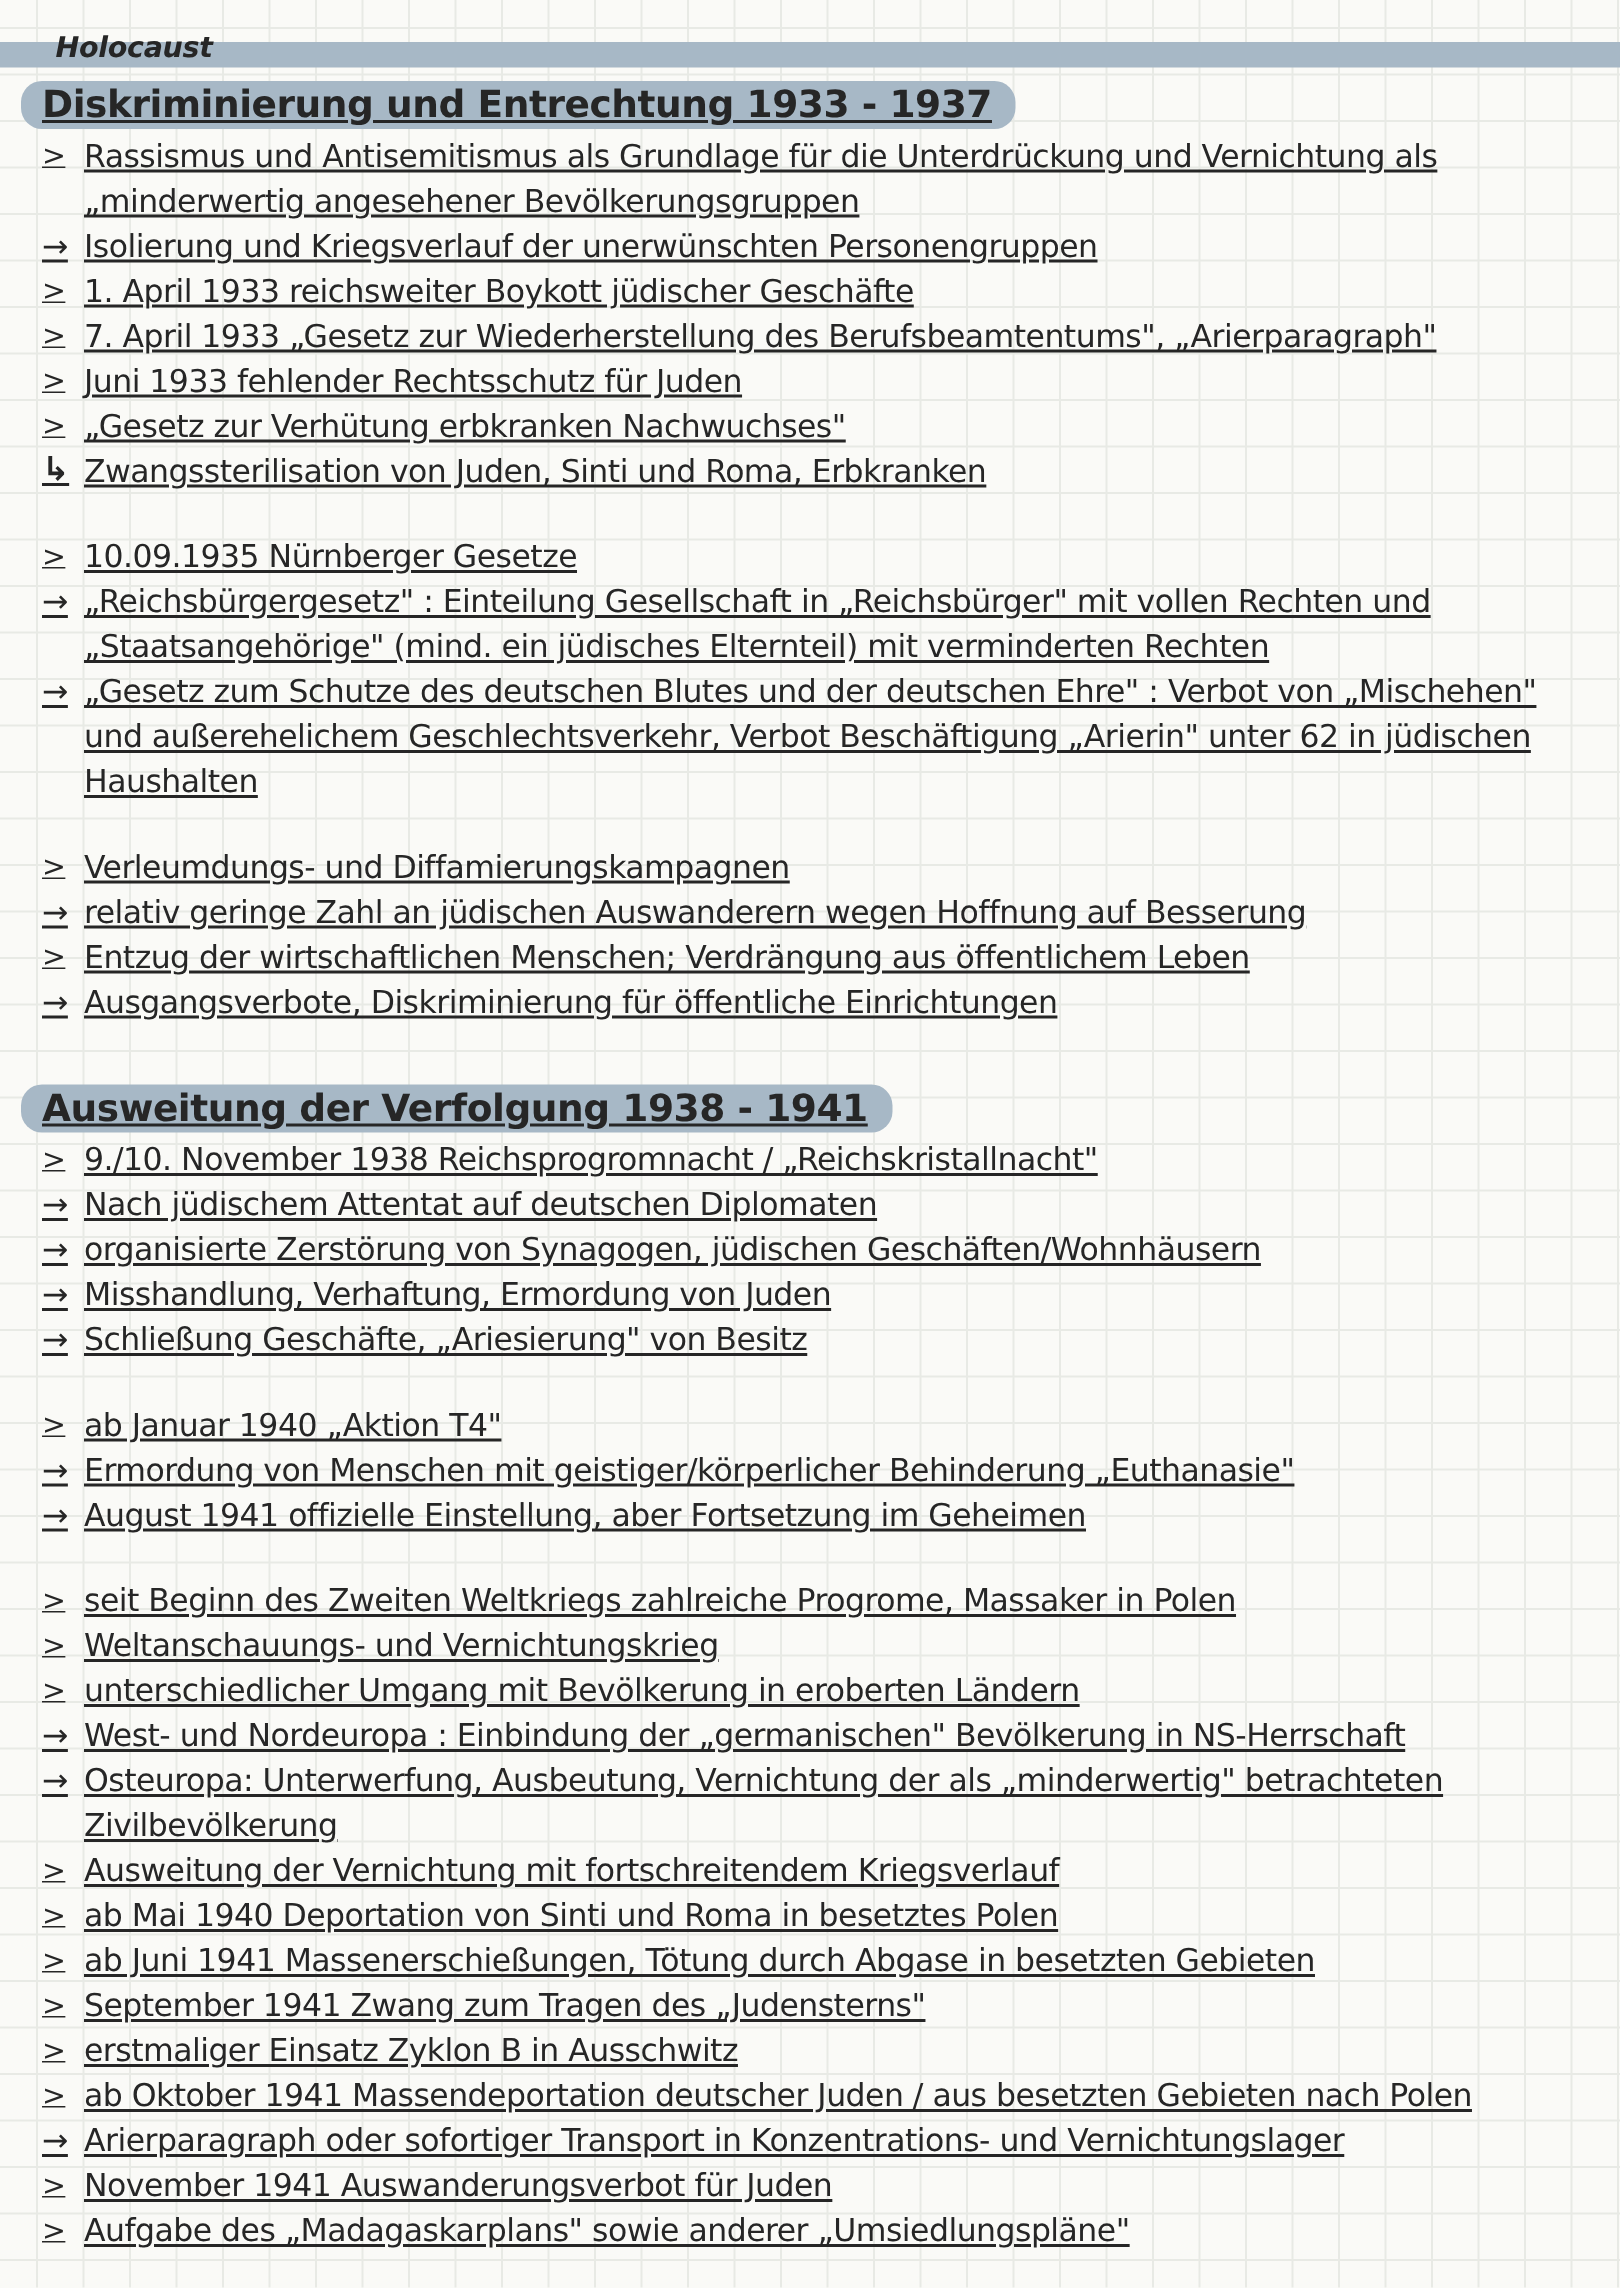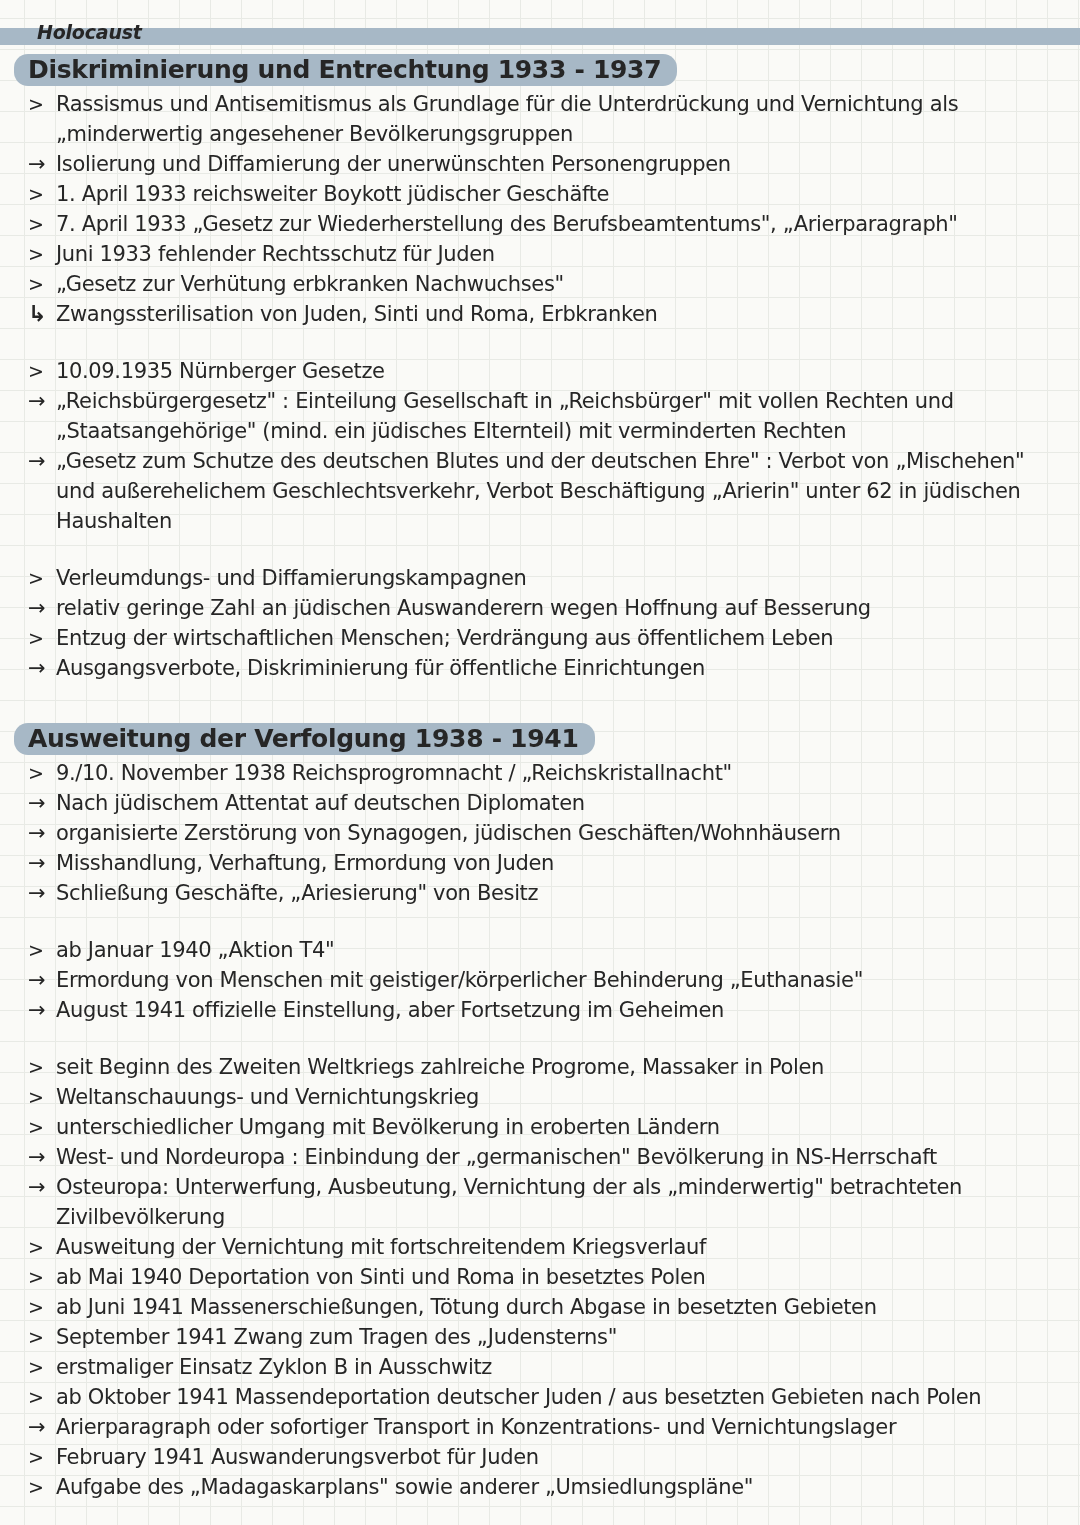--- a/index.html
+++ b/index.html
@@ -31,21 +31,21 @@
   .header-text{
     position:absolute;
     left:37px;
     top:-7px;
     font-size:19px;
     font-weight:bold;
     font-style:italic;
     letter-spacing:-0.2px;
     white-space:nowrap;
   }
-  .content{padding:0 14px 0 26px;}
+  .content{padding:0 14px 0 26px;text-decoration:underline;}
   .section-heading{
     margin:9px 0 3px -12px;
     font-size:25px;
     font-weight:bold;
     letter-spacing:-0.3px;
     line-height:32px;
   }
   .section + .section .section-heading{margin-top:40px;}
   .hl{
     background:var(--highlight);
@@ -83,21 +83,21 @@
   <div class="content" id="content">
       <section class="section">
         <div class="section-heading"><span class="hl">Diskriminierung und Entrechtung  1933 - 1937</span></div>
         <div class="group">
           <div class="item">
             <span class="marker">&gt;</span>
             <span class="text">Rassismus und Antisemitismus als Grundlage für die Unterdrückung und Vernichtung als „minderwertig angesehener Bevölkerungsgruppen</span>
           </div>
           <div class="item">
             <span class="marker arrow">→</span>
-            <span class="text">Isolierung und Diffamierung der unerwünschten Personengruppen</span>
+            <span class="text">Isolierung und Kriegsverlauf der unerwünschten Personengruppen</span>
           </div>
           <div class="item">
             <span class="marker">&gt;</span>
             <span class="text">1. April 1933 reichsweiter Boykott jüdischer Geschäfte</span>
           </div>
           <div class="item">
             <span class="marker">&gt;</span>
             <span class="text">7. April 1933 „Gesetz zur Wiederherstellung des Berufsbeamtentums", „Arierparagraph"</span>
           </div>
           <div class="item">
@@ -228,21 +228,21 @@
           <div class="item">
             <span class="marker">&gt;</span>
             <span class="text">ab Oktober 1941 Massendeportation deutscher Juden / aus besetzten Gebieten nach Polen</span>
           </div>
           <div class="item">
             <span class="marker arrow">→</span>
             <span class="text">Arierparagraph oder sofortiger Transport in Konzentrations- und Vernichtungslager</span>
           </div>
           <div class="item">
             <span class="marker">&gt;</span>
-            <span class="text">February 1941 Auswanderungsverbot für Juden</span>
+            <span class="text">November 1941 Auswanderungsverbot für Juden</span>
           </div>
           <div class="item">
             <span class="marker">&gt;</span>
             <span class="text">Aufgabe des „Madagaskarplans" sowie anderer „Umsiedlungspläne"</span>
           </div>
         </div>
       </section>
     </div>
 </div>
 

